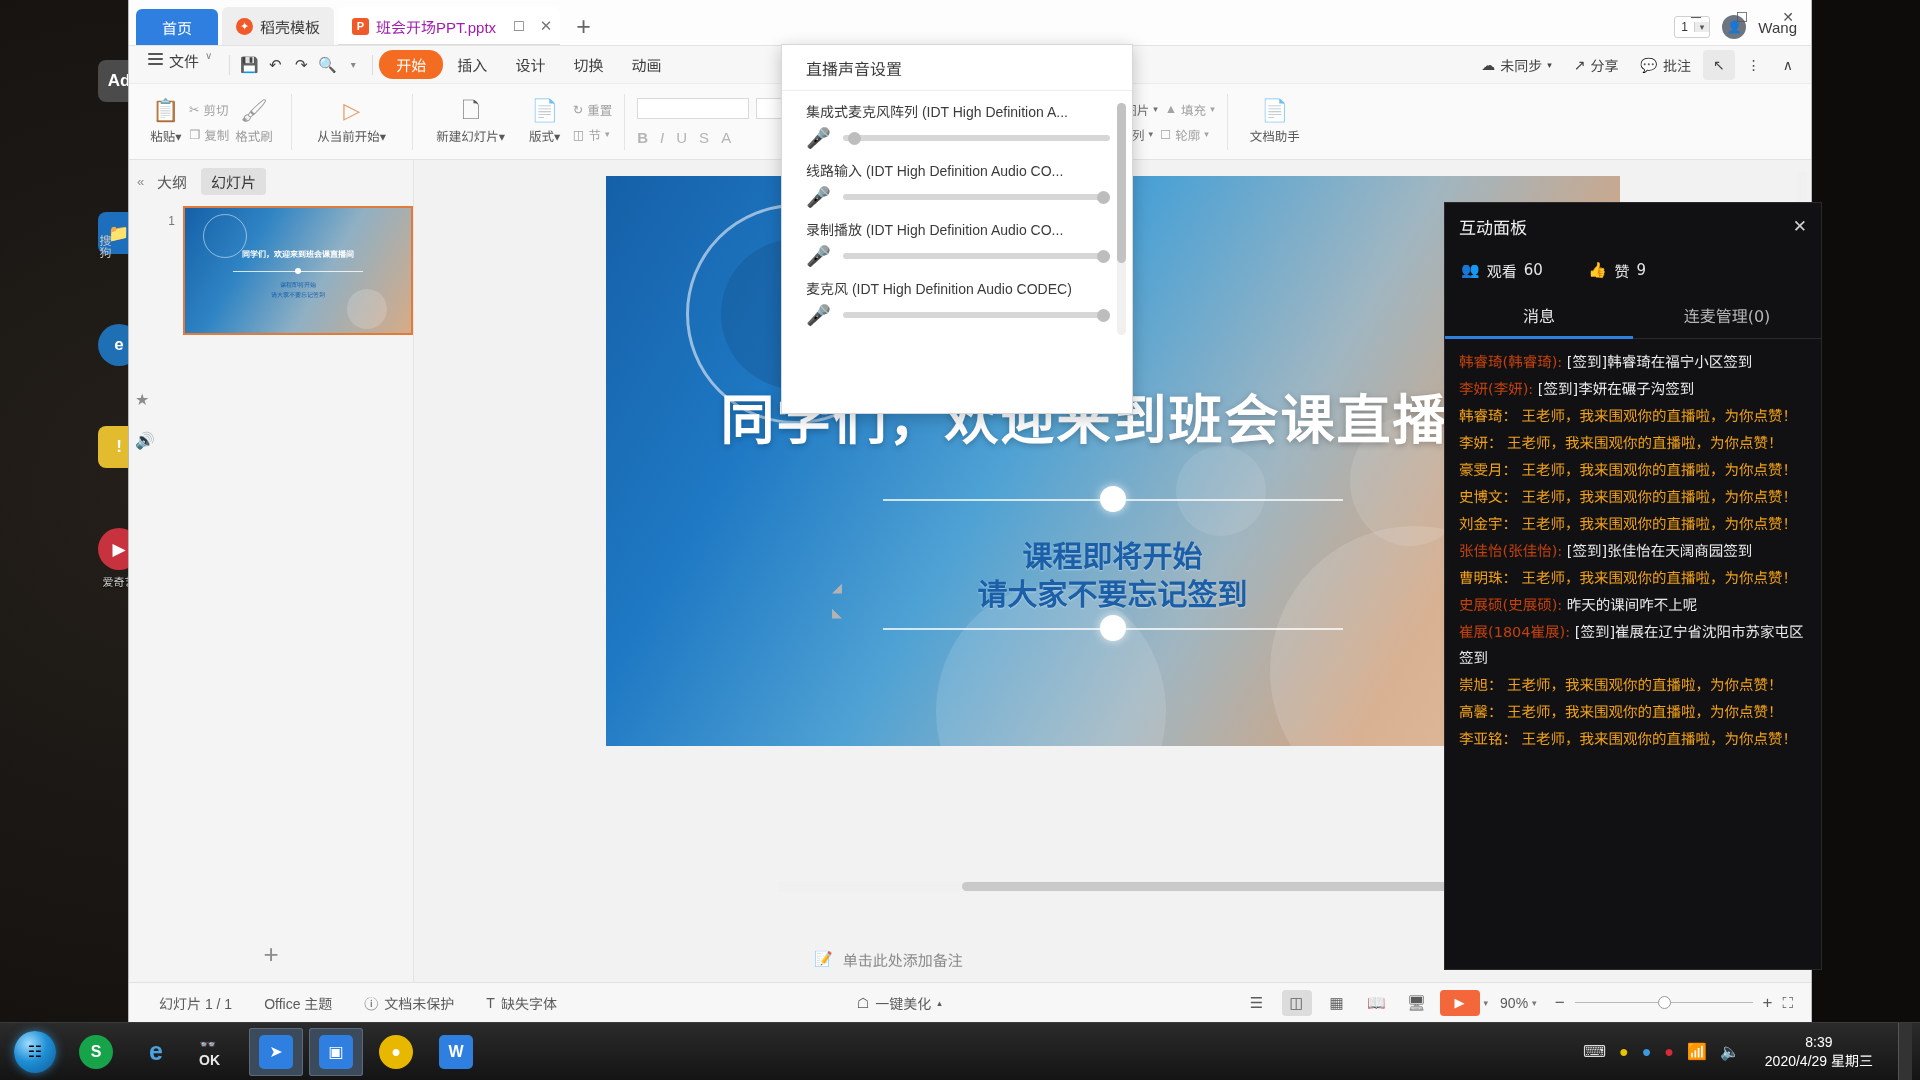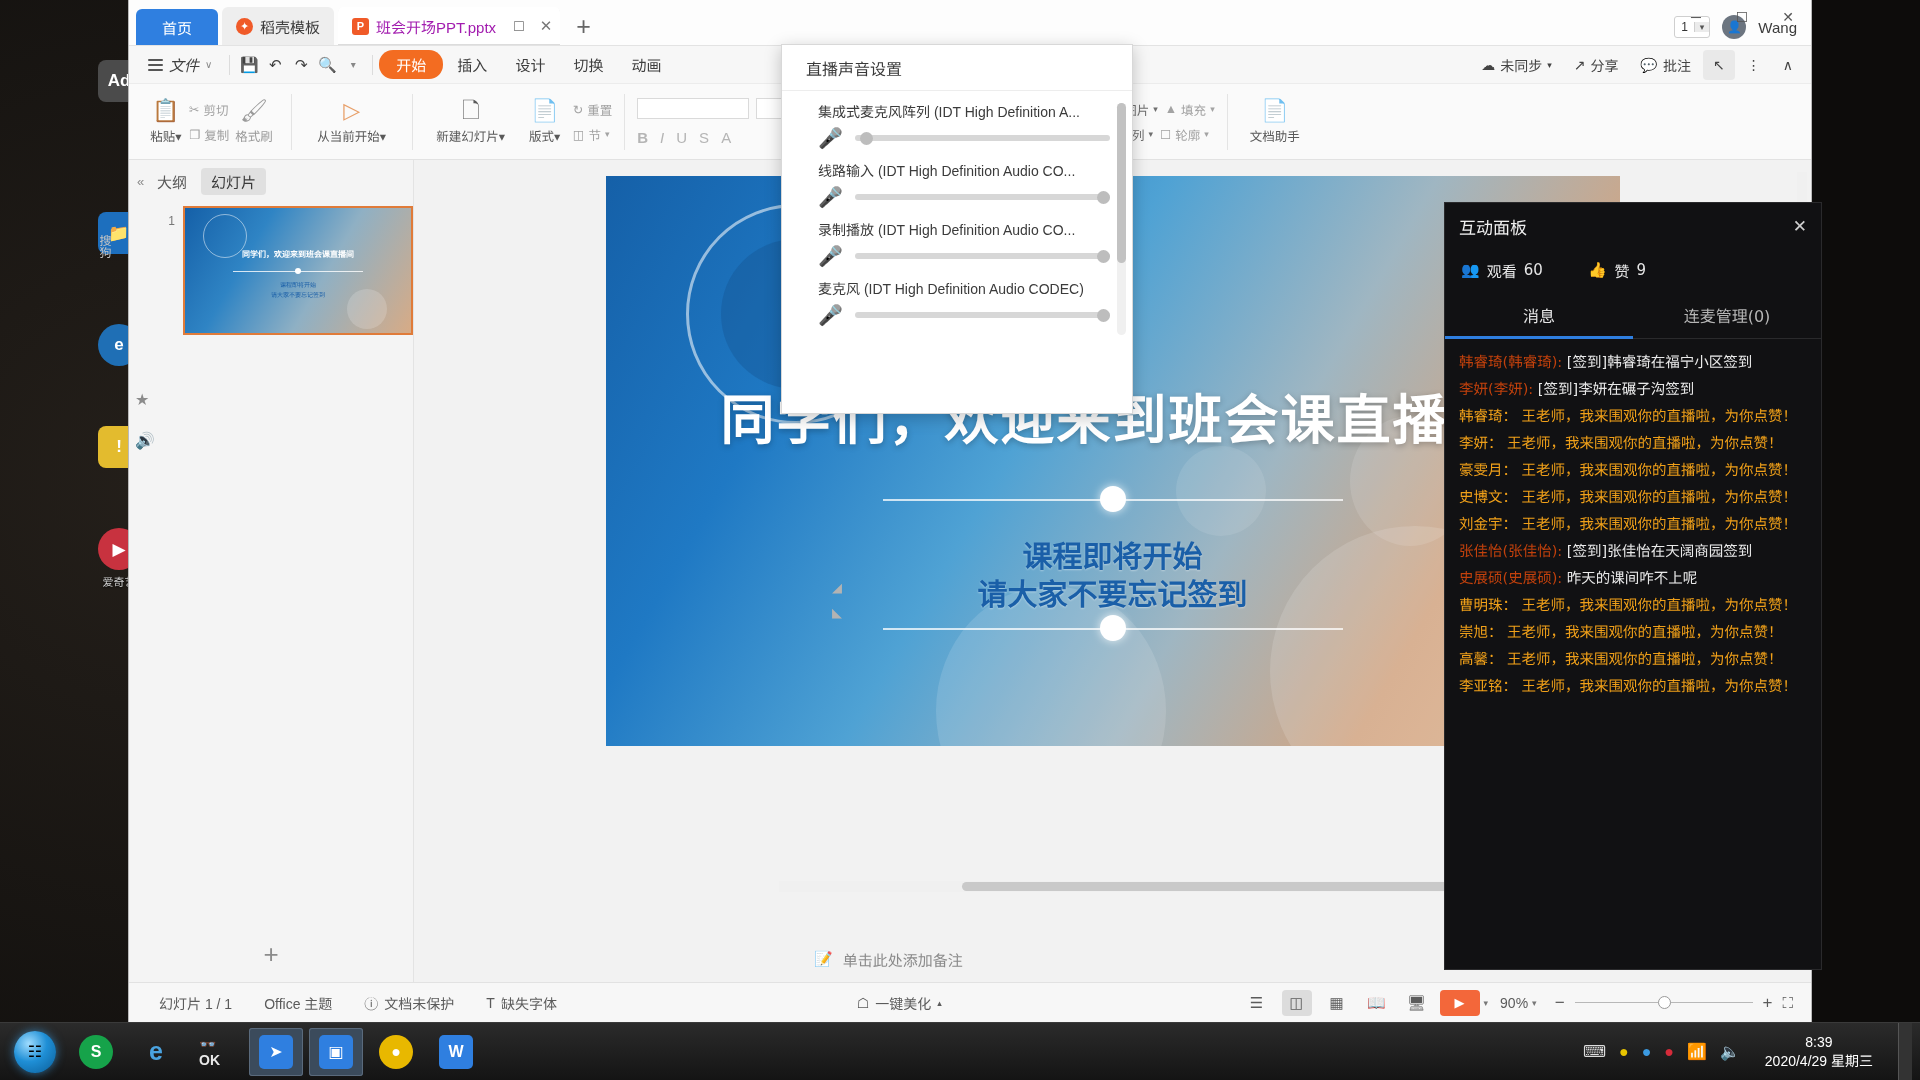--- a/index.html
+++ b/index.html
@@ -64,21 +64,21 @@
 
   
   .wincontrols { position:absolute; right:0; top:0; display:flex; height:34px; z-index:40;}
   .wincontrols div { width:46px; display:flex; align-items:center; justify-content:center;
      font-size:14px; color:#555; }
   .wincontrols .closebtn { color:#555; }
 
   
   .menurow { height:38px; background:#f7f7f7; display:flex; align-items:center; gap:0px;
      padding-left: 8px; font-size:15px; color:#3f3f3f; border-bottom:1px solid #ececec;}
-  .mr-item { padding: 0 11px; height:30px; display:flex; align-items:center; gap:6px;font-style:italic;}
+  .mr-item { padding: 0 11px; height:30px; display:flex; align-items:flex-start; gap:6px;}
   .mr-item.file { font-size:15px; }
   .hamburger { display:inline-block; width:15px; }
   .hamburger i { display:block; height:2px; background:#555; margin:3px 0; border-radius:1px;}
   .qicon { width:26px;height:26px; display:flex;align-items:center;justify-content:center; }
   .vsep { width:1px; height:20px; background:#dcdcdc; margin:0 6px;}
   .tabpill { background:#f36c21; color:#fff; border-radius:14px; padding:4px 17px; font-size:15px;}
   .rtab { padding: 0 14px; font-size:15px; color:#3f3f3f;}
   .menurow-right { margin-left:auto; display:flex; align-items:center; padding-right:8px; gap:2px;}
   .mrr { display:flex; align-items:center; gap:5px; padding:0 10px; font-size:14px; color:#444; height:30px;}
   .mrr.highlight { background:#e9e9e9; border-radius:4px;}
@@ -164,21 +164,21 @@
      background:#fff; border:1px solid #9a9a9a;}
 
   
   .audiopop {
     position:absolute; left:781px; top:44px; width:352px; height:370px; background:#fff;
     border:1px solid #d8d8d8; box-shadow:0 4px 16px rgba(0,0,0,.22); z-index:60;
     display:flex; flex-direction:column;
   }
   .ap-title { height:46px; display:flex; align-items:center; padding-left:24px;
      font-size:16px; color:#3a3a3a; border-bottom:1px solid #ededed;}
-  .ap-list { flex:1; padding:10px 22px 10px 36px; position:relative; overflow:hidden;}
+  .ap-list { flex:1; padding:10px 22px 10px 24px; position:relative; overflow:hidden;}
   .ap-row { margin-bottom:12px; }
   .ap-row .name { font-size:14px; color:#3b3b3b; white-space:nowrap; overflow:hidden;
      text-overflow:ellipsis; margin-bottom:7px;}
   .ap-slider { display:flex; align-items:center; gap:12px;}
   .mic { font-size:20px; line-height:20px; }
   .mic.blue { color:#2e8ad6; }
   .mic.pink { color:#e8919a; }
   .ap-track { position:relative; flex:1; height:6px; background:#d7d7d7; border-radius:3px;}
   .ap-knob { position:absolute; top:-3px; width:13px;height:13px;border-radius:50%;background:#bdbdbd;}
   .ap-scroll { position:absolute; right:6px; top:12px; width:9px; height:232px; background:#f0f0f0; border-radius:5px;}
@@ -659,22 +659,23 @@
     </div>
     <div class="ip-msgs" id="msg-list">
         <div class="msg"><span class="nm-blue">韩睿琦(韩睿琦): </span><span class="bd-white">[签到]韩睿琦在福宁小区签到</span></div>
         <div class="msg"><span class="nm-blue">李妍(李妍): </span><span class="bd-white">[签到]李妍在碾子沟签到</span></div>
         <div class="msg"><span class="nm-gold">韩睿琦： </span><span class="bd-gold">王老师，我来围观你的直播啦，为你点赞！</span></div>
         <div class="msg"><span class="nm-gold">李妍： </span><span class="bd-gold">王老师，我来围观你的直播啦，为你点赞！</span></div>
         <div class="msg"><span class="nm-gold">豪雯月： </span><span class="bd-gold">王老师，我来围观你的直播啦，为你点赞！</span></div>
         <div class="msg"><span class="nm-gold">史博文： </span><span class="bd-gold">王老师，我来围观你的直播啦，为你点赞！</span></div>
         <div class="msg"><span class="nm-gold">刘金宇： </span><span class="bd-gold">王老师，我来围观你的直播啦，为你点赞！</span></div>
         <div class="msg"><span class="nm-blue">张佳怡(张佳怡): </span><span class="bd-white">[签到]张佳怡在天阔商园签到</span></div>
+        <div class="msg"><span class="nm-gold">曹明珠： </span><span class="bd-gold">王老师，我来围观你的直播啦，为你点赞！</span></div>
         <div class="msg"><span class="nm-blue">史展硕(史展硕): </span><span class="bd-white">昨天的课间咋不上呢</span></div>
-        <div class="msg"><span class="nm-gold">曹明珠： </span><span class="bd-gold">王老师，我来围观你的直播啦，为你点赞！</span></div>
+        <div class="msg"><span class="nm-blue">崔展(1804崔展): </span><span class="bd-white">[签到]崔展在辽宁省沈阳市苏家屯区签到</span></div>
         <div class="msg"><span class="nm-gold">崇旭： </span><span class="bd-gold">王老师，我来围观你的直播啦，为你点赞！</span></div>
         <div class="msg"><span class="nm-gold">高馨： </span><span class="bd-gold">王老师，我来围观你的直播啦，为你点赞！</span></div>
         <div class="msg"><span class="nm-gold">李亚铭： </span><span class="bd-gold">王老师，我来围观你的直播啦，为你点赞！</span></div>
       </div>
   </div>
 
   <div class="taskbar">
     <div class="startorb">
       <div class="orb">☷</div>
     </div>

